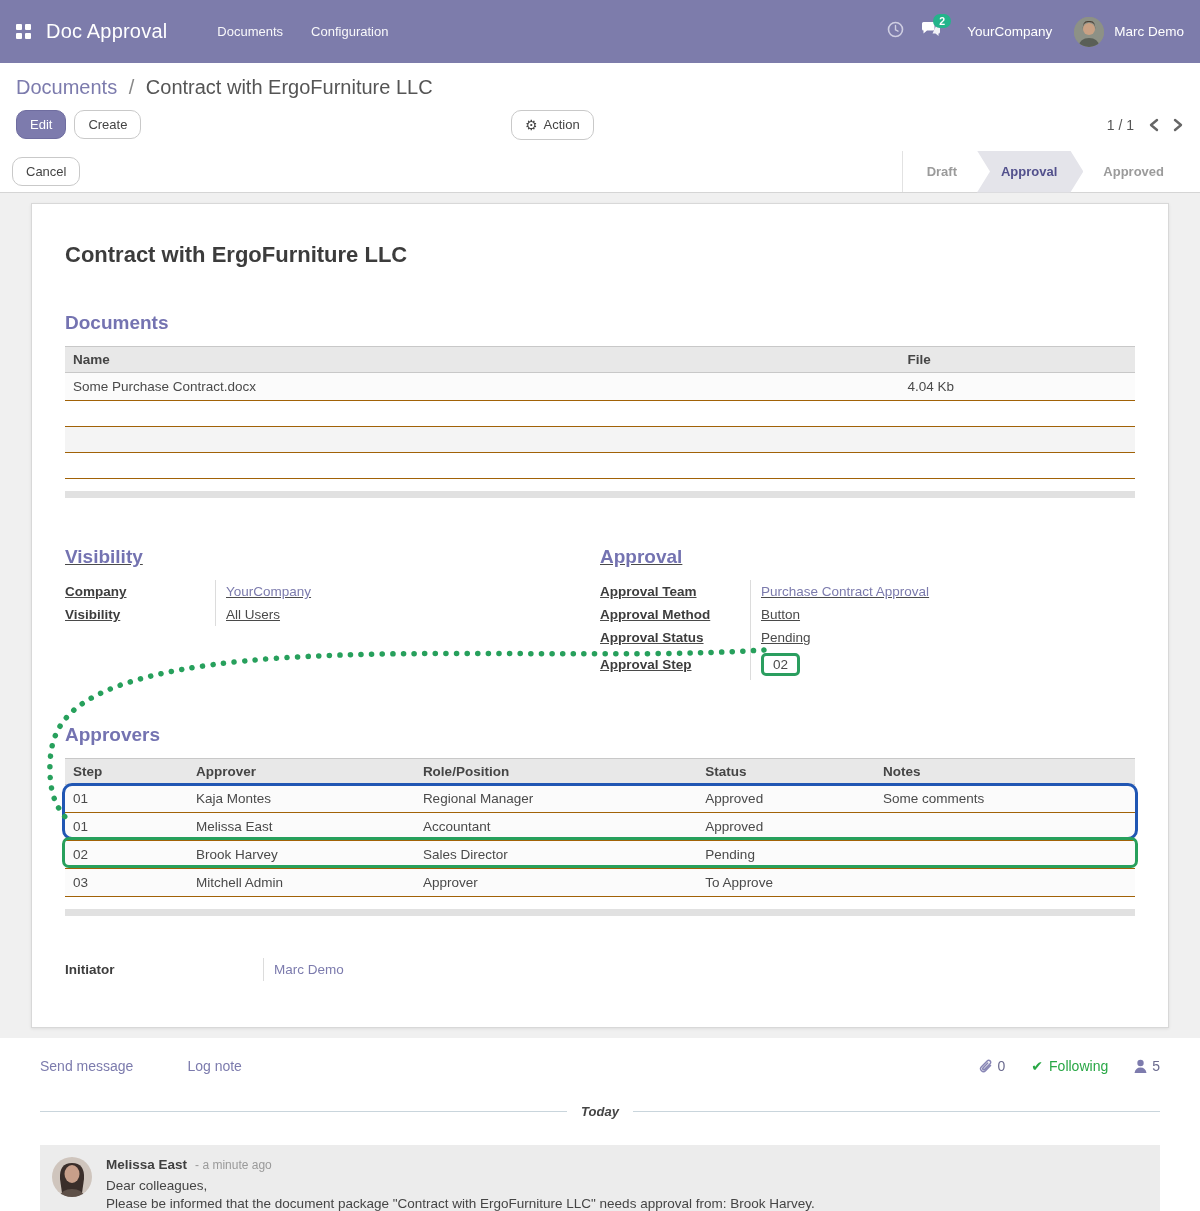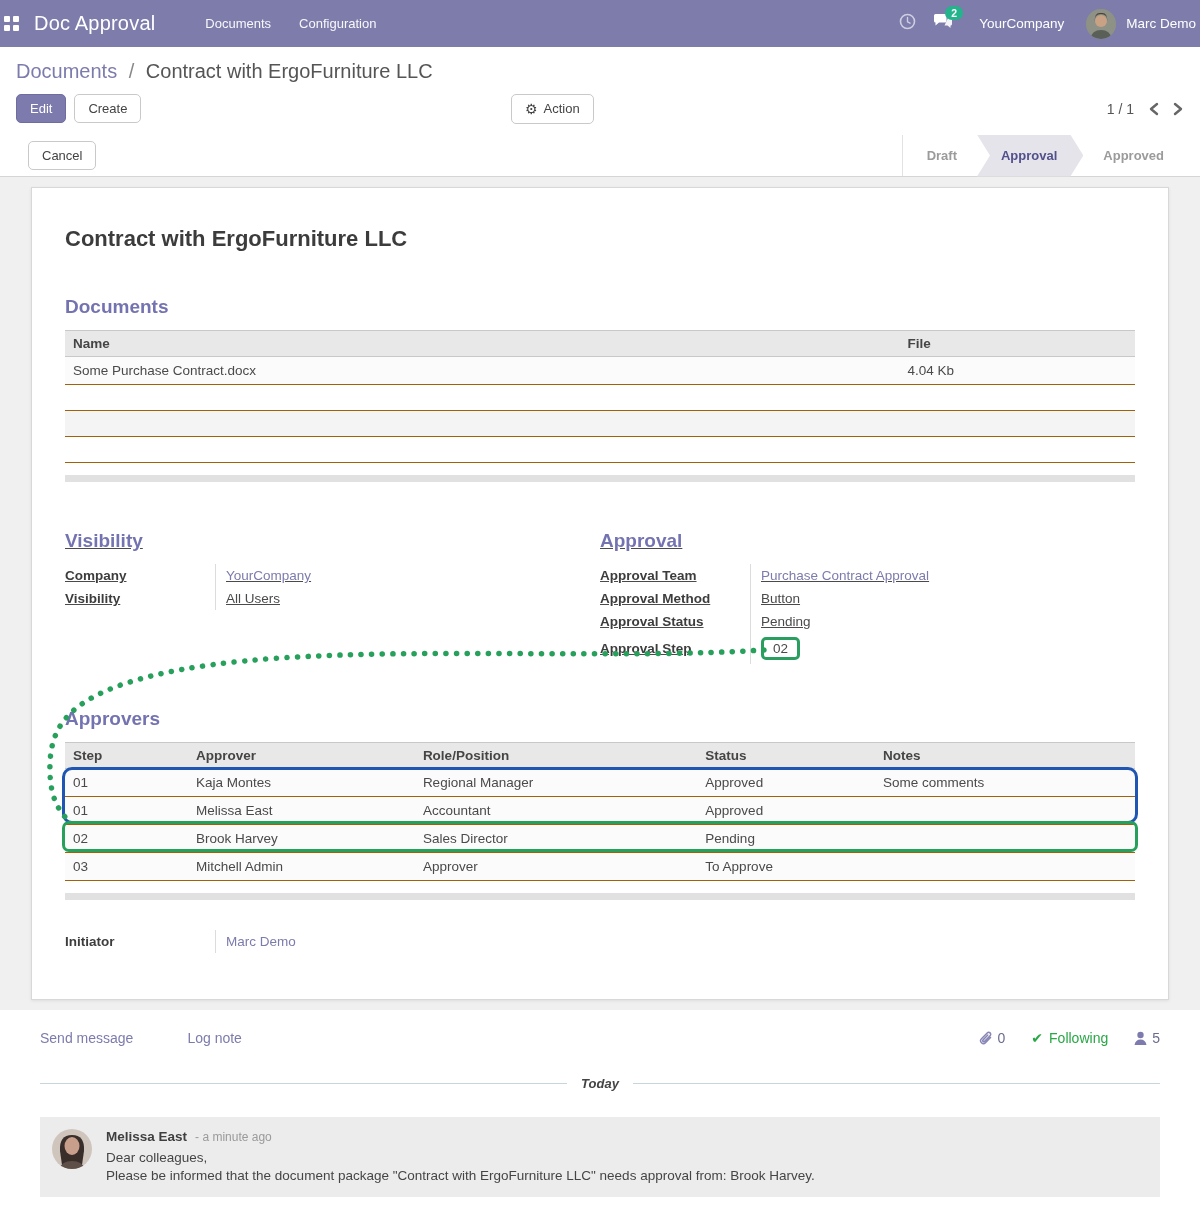--- a/index.html
+++ b/index.html
@@ -1,48 +1,48 @@
 <!DOCTYPE html>
 <html><head>
 <meta charset="utf-8">
 <style>
   * { margin:0; padding:0; box-sizing:border-box; }
   html,body { width:1200px; height:1211px; overflow:hidden; background:#fff;
     font-family:"Liberation Sans", sans-serif; color:#4a4a4a; position:relative; }
 
   
-  .navbar { height:47px; background:#7d7cab; display:flex; align-items:center; color:#fff; padding:0 4px; }
+  .navbar { height:63px; background:#7d7cab; display:flex; align-items:center; color:#fff; padding:0 16px; }
   .apps-icon { width:15px; height:15px; display:grid; grid-template-columns:6px 6px; grid-template-rows:6px 6px; gap:3px; margin-right:15px; cursor:pointer; }
   .apps-icon span { background:#fff; border-radius:1px; }
   .app-name { font-size:20px; font-weight:400; margin-right:50px; letter-spacing:.2px; }
   .nav-menu { font-size:13px; margin-right:28px; cursor:pointer; opacity:.95; }
   .nav-right { margin-left:auto; display:flex; align-items:center; gap:0; }
   .nav-ico { width:36px; text-align:center; position:relative; cursor:pointer; }
   .badge { position:absolute; top:-7px; right:-2px; background:#24b48b; color:#fff; font-size:10.5px;
     border-radius:8px; padding:1px 6px; font-weight:bold; }
   .nav-company { font-size:13.5px; margin:0 22px 0 18px; cursor:pointer; }
   .nav-avatar { width:30px; height:30px; border-radius:50%; overflow:hidden; margin-right:10px; background:#8c8f86; }
   .nav-user { font-size:13.5px; cursor:pointer; }
 
   
   .breadcrumb { padding:13px 16px 5px; font-size:20px; }
   .bc-link { color:#7c7bad; cursor:pointer; }
   .bc-sep { color:#888; margin:0 6px; }
   .bc-current { color:#555; }
   .control-row { padding:6px 16px 12px; display:flex; align-items:center; position:relative; }
-  .btn { font-size:13px; padding:6px 13px; border-radius:5px; border:1px solid #c9c9c9; background:#fff; color:#444; cursor:pointer; }
+  .btn { font-size:13px; padding:6px 13px; border-radius:10px; border:1px solid #c9c9c9; background:#fff; color:#444; cursor:pointer; }
   .btn-primary { background:#7d7bad; border-color:#6f6da0; color:#fff; }
   .btn + .btn { margin-left:8px; }
   .action-btn { position:absolute; left:503px; display:flex; align-items:center; gap:6px; }
   .gear { font-size:14px; }
   .pager { margin-left:auto; display:flex; align-items:center; gap:14px; font-size:14px; color:#555; }
   .pager svg { cursor:pointer; }
 
   
-  .status-row { border-bottom:1px solid #d5d5d5; display:flex; align-items:stretch; padding:0 16px 0 28px; height:42px;gap:40px; }
+  .status-row { border-bottom:1px solid #d5d5d5; display:flex; align-items:stretch; padding:0 16px 0 12px; height:42px;gap:40px; }
   .cancel-wrap { display:flex; align-items:center; }
   .statusbar { margin-left:auto; display:flex; align-items:center; border-left:1px solid #e2e2e2; padding-left:4px; }
   .status-step { font-size:13px; font-weight:bold; color:#9b9b9b; padding:0 20px; height:42px; line-height:42px; cursor:pointer; }
   .status-step.active { color:#52508c; background:#e4e4ea; padding:0 26px 0 24px;
     clip-path:polygon(0 0, calc(100% - 13px) 0, 100% 50%, calc(100% - 13px) 100%, 0 100%, 13px 50%); }
 
   
   .sheet-area { background:#f0f0f0; padding:10px 31px 10px; }
   .sheet { background:#fff; border:1px solid #d8d8d8; box-shadow:0 1px 3px rgba(0,0,0,.08); padding:24px 33px 46px; }
   .doc-title { font-size:22px; font-weight:bold; color:#3c3c3c; margin:14px 0 44px; }
@@ -62,21 +62,21 @@
   .f-label { font-size:13.5px; font-weight:bold; color:#3d3d3d; padding:4px 10px 4px 0; }
   .f-value { font-size:13.5px; color:#4a4a4a; border-left:1px solid #dcdcdc; padding:4px 0 4px 10px; }
   .link { color:#7c7bad; cursor:pointer; }
   .step-badge { display:inline-block; border:3px solid #2a9e5f; border-radius:5px; padding:1px 9px; color:#4a4a4a; }
 
   .approvers-wrap { position:relative; }
   .row-box { position:absolute; left:-3px; right:-3px; pointer-events:none; }
   .row-box.blue { top:25px; height:57px; border:3px solid #2056b3; border-radius:10px; }
   .row-box.green { top:79px; height:31px; border:3px solid #27a05c; border-radius:7px; }
 
-  .initiator-row { margin-top:30px; display:grid; grid-template-columns:150px 1fr; width:50%; }
+  .initiator-row { margin-top:42px; display:grid; grid-template-columns:150px 1fr; width:50%;gap:48px; }
 
   
   .chatter { background:#fff; padding:20px 40px 0; }
   .chatter-top { display:flex; align-items:center; font-size:14px;gap:28px; }
   .chatter-btn { color:#7c7bad; margin-right:26px; cursor:pointer; }
   .chatter-right { margin-left:auto; display:flex; align-items:center; gap:26px; font-size:14px; }
   .attach { color:#6b6b8f; display:flex; align-items:center; gap:5px; cursor:pointer; }
   .following { color:#28a745; display:flex; align-items:center; gap:6px; cursor:pointer; }
   .followers { color:#6b6b8f; display:flex; align-items:center; gap:5px; cursor:pointer; }
   .date-divider { display:flex; align-items:center; margin-top:30px;font-style:italic; }

